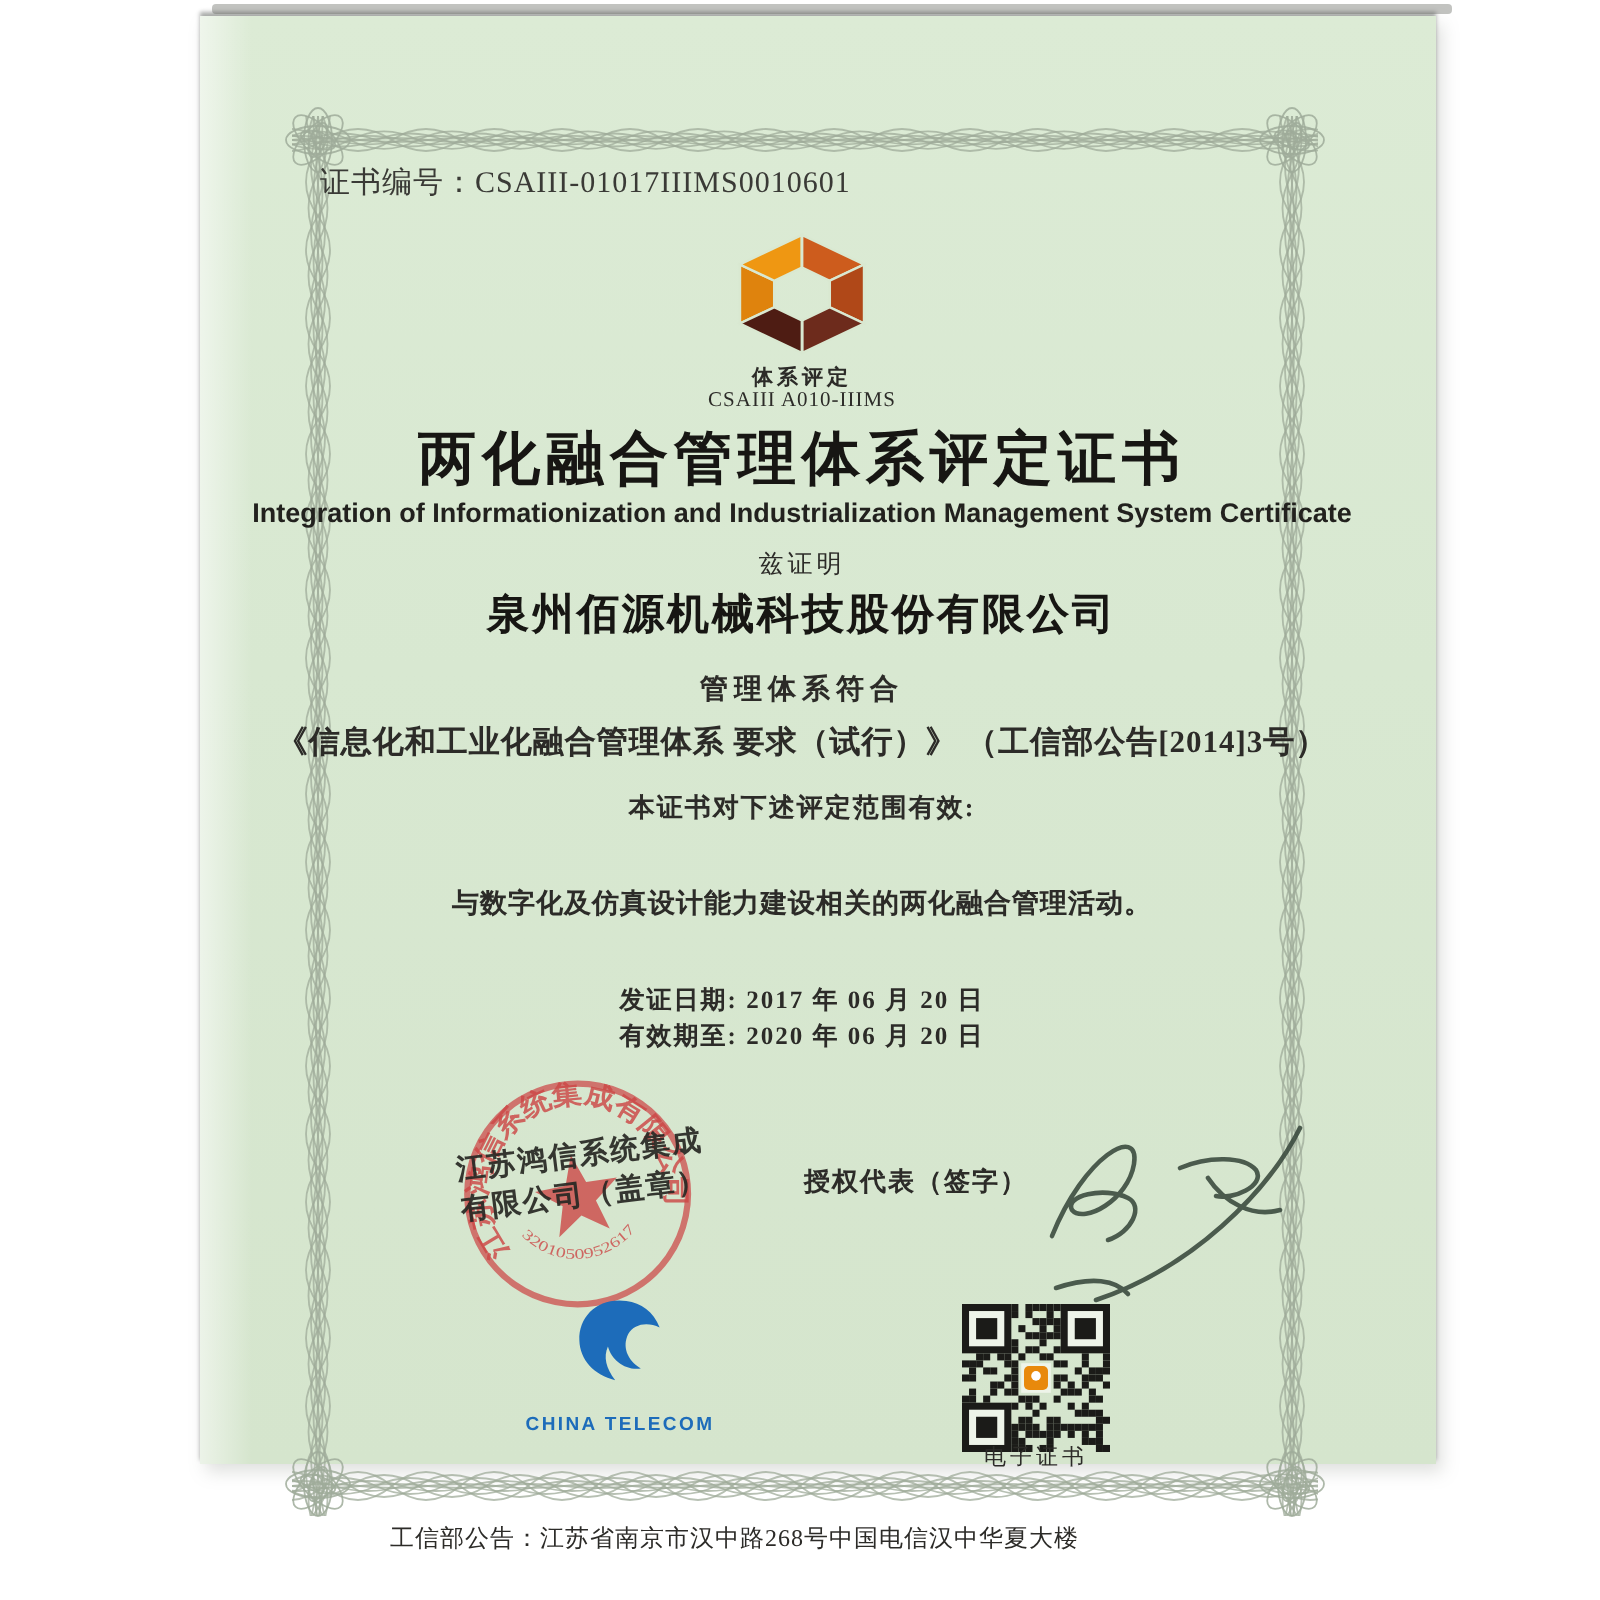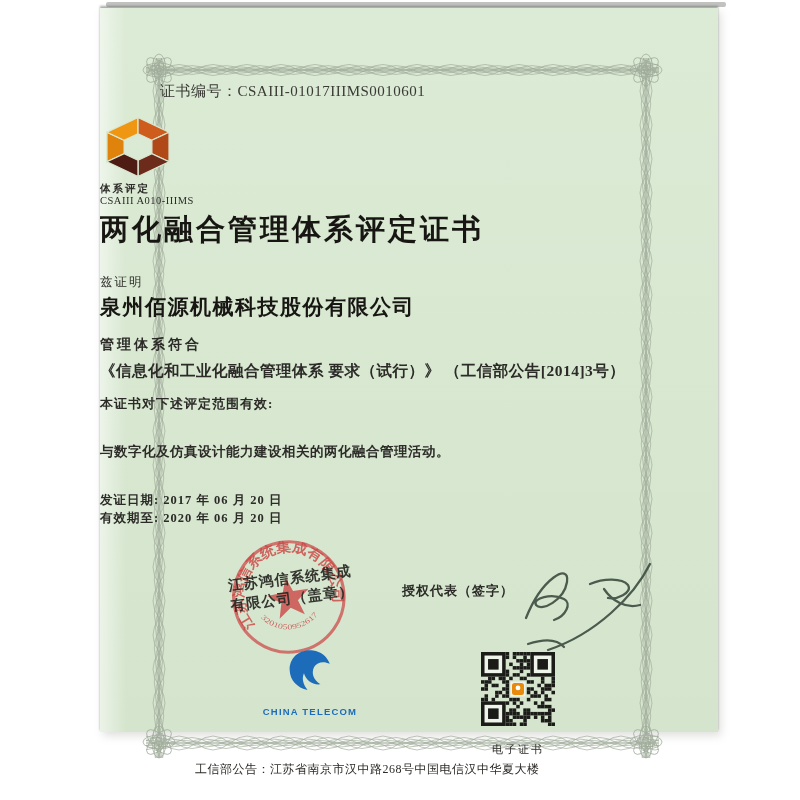--- a/index.html
+++ b/index.html
@@ -3,21 +3,21 @@
 <meta charset="utf-8">
 <style>
   html,body{margin:0;padding:0;}
   body{
     width:800px;height:800px;position:relative;overflow:hidden;
     background:#ffffff;
     font-family:"Liberation Serif","DejaVu Serif",serif;
     color:#2c2b28;
   }
   .abs{position:absolute;}
-  .cline{position:absolute;left:0;right:16px;text-align:left;white-space:nowrap;}
+  .cline{position:absolute;left:0;right:16px;text-align:center;white-space:nowrap;}
   .scan-edge{left:106px;top:2px;width:620px;height:5px;background:#8f928c;opacity:.55;border-radius:2px;}
   .paper{
     left:100px;top:8px;width:618px;height:724px;
     background:linear-gradient(90deg,rgba(255,255,255,.55) 0px,rgba(255,255,255,0) 26px),
                linear-gradient(180deg,#dcebd5 0%,#d8e8d1 45%,#d5e5cd 100%);
     box-shadow:0 -2px 2px rgba(70,75,70,.45), 3px 4px 8px rgba(130,135,128,.25);
   }
   .cert-number{left:60px;top:74px;font-size:15px;color:#3a3a36;letter-spacing:.5px;}
   .logo-wrap{top:108px;}
   .logo-cap1{top:174px;font-size:10.5px;font-weight:bold;letter-spacing:2px;}
@@ -36,21 +36,21 @@
   .query{top:521px;font-size:12px;font-weight:bold;}
   .seal-svg{left:116px;top:514px;transform:rotate(-10deg);}
   .stamp-text{left:84px;top:560px;width:214px;text-align:center;transform:rotate(-7deg);
     font-size:14.5px;font-weight:bold;line-height:20px;color:rgba(40,40,35,.93);letter-spacing:1px;}
   .sig-label{left:302px;top:574px;font-size:13px;font-weight:bold;letter-spacing:1px;}
   .sig-svg{left:404px;top:540px;}
   .telecom{left:140px;top:638px;width:140px;text-align:center;}
   .telecom-name{margin-top:2px;font-size:9.5px;font-weight:bold;letter-spacing:1.2px;
     font-family:"Liberation Sans","DejaVu Sans",sans-serif;}
   .qr-svg{left:381px;top:644px;}
-  .qr-label{left:371px;top:713px;width:94px;text-align:center;font-size:11px;letter-spacing:2px;margin-top:21px;}
+  .qr-label{left:371px;top:713px;width:94px;text-align:center;font-size:11px;letter-spacing:2px;}
   .footer{left:95px;top:753px;font-size:12px;letter-spacing:.5px;}
   .band{position:absolute;}
 </style>
 </head>
 <body>
 
 <div class="abs scan-edge"></div>
 
 <div class="abs paper">
 
@@ -150,20 +150,21 @@
       <path stroke="#d9e8d1" stroke-width="1.6" d="M 0 -40 L 36 -20 L 16 -9 L 0 -18 Z" fill="#cd5c1d"></path>
       <path stroke="#d9e8d1" stroke-width="1.6" d="M 36 -20 L 36 20 L 16 9 L 16 -9 Z" fill="#b04818"></path>
       <path stroke="#d9e8d1" stroke-width="1.6" d="M 36 20 L 0 40 L 0 18 L 16 9 Z" fill="#6d2b1c"></path>
       <path stroke="#d9e8d1" stroke-width="1.6" d="M 0 40 L -36 20 L -16 9 L 0 18 Z" fill="#4e1c13"></path>
     </svg>
   </div>
   <div class="cline logo-cap1">体系评定</div>
   <div class="cline logo-cap2">CSAIII A010-IIIMS</div>
 
   <div class="cline title-cn">两化融合管理体系评定证书</div>
+  <div class="cline title-en">Integration of Informationization and Industrialization Management System Certificate</div>
 
   <div class="cline attest">兹证明</div>
   <div class="cline company">泉州佰源机械科技股份有限公司</div>
   <div class="cline conform">管理体系符合</div>
   <div class="cline standard">《信息化和工业化融合管理体系  要求（试行）》 （工信部公告[2014]3号）</div>
   <div class="cline scope-intro">本证书对下述评定范围有效:</div>
   <div class="cline scope2">与数字化及仿真设计能力建设相关的两化融合管理活动。</div>
 
   <div class="cline dateline1">
     <span>发证日期:</span>

